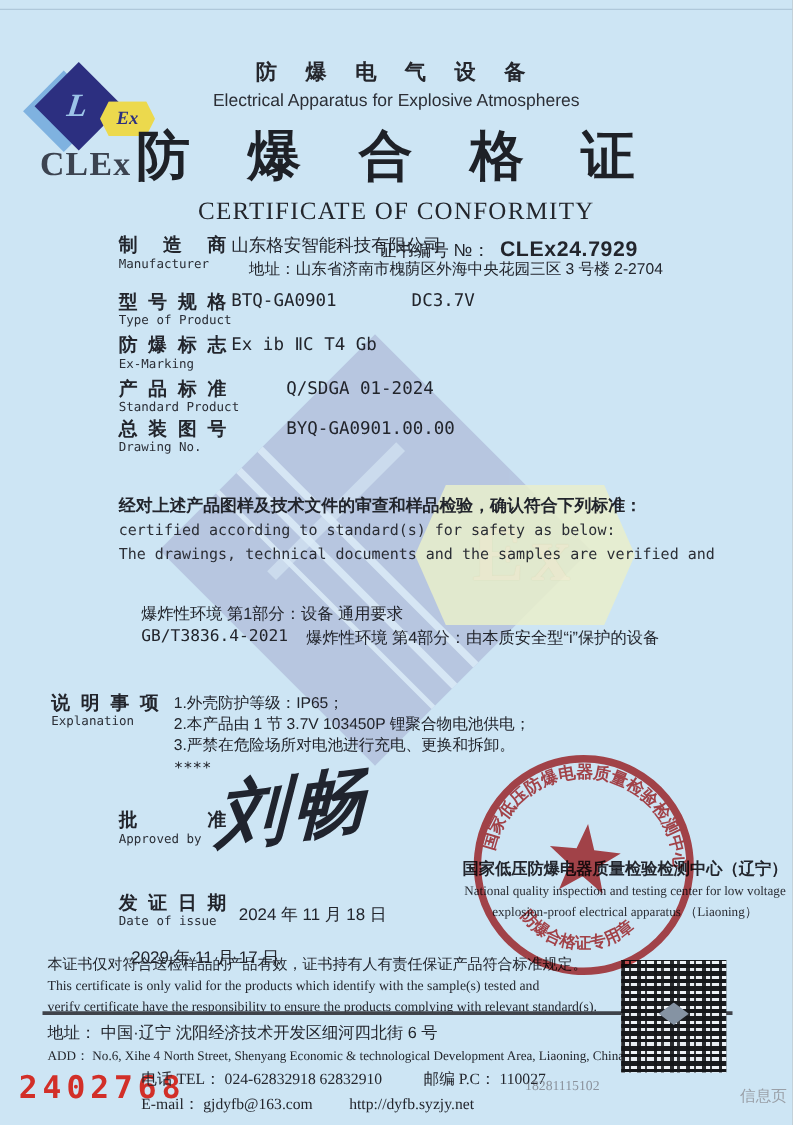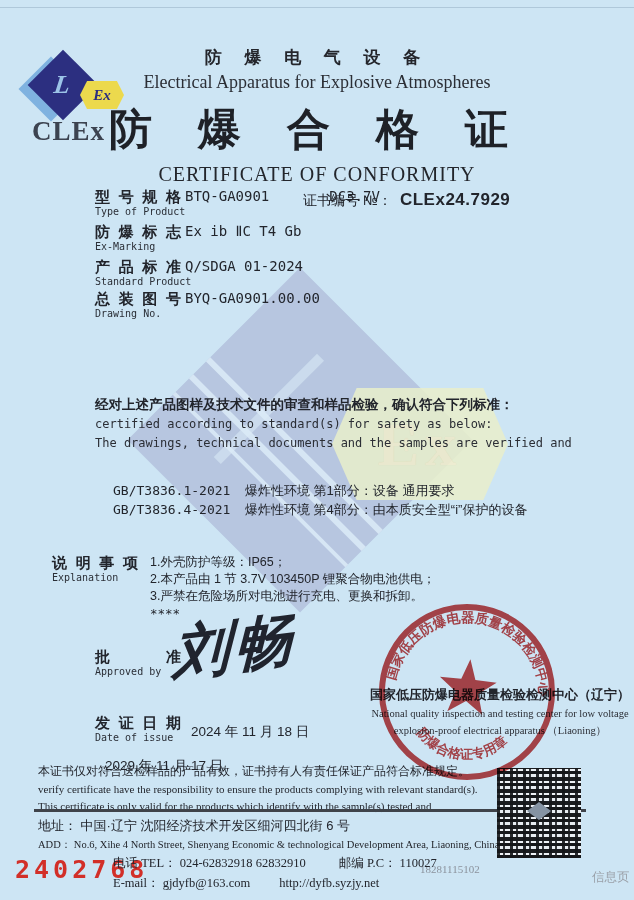--- a/index.html
+++ b/index.html
@@ -46,49 +46,49 @@
     position:absolute;left:52px;top:27px;width:44px;height:28px;background:#ecd94d;
     clip-path:polygon(16% 0,84% 0,100% 50%,84% 100%,16% 100%,0 50%);
     display:flex;align-items:center;justify-content:center;
   }
   .logo .hex span{font-family:"Liberation Serif",serif;font-style:italic;font-weight:bold;font-size:15px;color:#2c2f80;}
   .logo .brand{position:absolute;left:4px;top:62px;font-size:27px;font-weight:bold;color:#3c4350;letter-spacing:1px;font-family:Liberation Serif, serif;}
 
   
   .titles{position:absolute;left:0;right:0;top:46px;text-align:center;}
   .t-cn{font-size:17px;font-weight:bold;letter-spacing:9px;color:#24262c;}
-  .t-en{font-family:Liberation Serif, serif;font-size:18px;margin-top:3px;color:#2b2e35;}
+  .t-en{font-family:Liberation Sans, sans-serif;font-size:14px;margin-top:3px;color:#2b2e35;}
   .t-big{font-size:43px;font-weight:bold;letter-spacing:17px;margin-top:8px;color:#1e2127;}
   .t-cert{font-family:"Liberation Serif",serif;font-size:20px;letter-spacing:1px;margin-top:4px;color:#23262c;}
   .certno{position:absolute;left:303px;top:166px;display:flex;align-items:baseline;margin-top:24px;}
   .certno .lab{font-size:14px;}
   .certno .val{font-size:17px;font-weight:bold;margin-left:8px;letter-spacing:.5px;}
 
   
   .fields{position:absolute;left:95px;top:188px;width:530px;}
   .frow{display:flex;align-items:flex-start;}
   .labcol{width:86px;flex:none;}
   .zh-label{font-size:15px;font-weight:bold;text-align:justify;text-align-last:justify;line-height:1.15;}
   .en-sub{font-family:"DejaVu Sans Mono",monospace;font-size:10px;color:#2a2e36;white-space:nowrap;margin-top:1px;}
   .valcol{margin-left:4px;font-size:14px;line-height:1.25;}
   .mono{font-family:"DejaVu Sans Mono",monospace;}
   .v-sub{font-size:12.5px;padding-left:14px;margin-top:2px;}
-  .h44{height:45px;} .h37{height:37px;} .h35{height:35px;} .h33{height:32px;}
+  .h44{height:45px;} .h37{height:37px;} .h35{height:35px;} .h33{height:32px;gap:44px;}
   .gap60{display:inline-block;width:60px;}
 
   
   .statement{position:absolute;left:95px;top:396px;}
   .st-cn{font-size:13.5px;font-weight:bold;}
   .st-en{font-family:"DejaVu Sans Mono",monospace;font-size:12px;line-height:1.3;margin-top:3px;color:#2b2e35;}
   .standards{position:absolute;left:113px;top:481px;font-size:13px;line-height:19px;}
   .std-row{display:flex;}
   .std-code{font-family:"DejaVu Sans Mono",monospace;width:132px;flex:none;}
 
   
-  .explain{position:absolute;left:52px;top:554px;display:flex;}
+  .explain{position:absolute;left:41px;top:554px;display:flex;}
   .explain .labcol{width:86px;}
   .exp-items{margin-left:12px;font-size:12.5px;line-height:17px;}
 
   
   .approve{position:absolute;left:95px;top:648px;}
   .sig{
     position:absolute;left:172px;top:608px;font-size:58px;font-weight:bold;font-style:italic;
     color:#20242e;transform:rotate(-7deg) skewX(-8deg);letter-spacing:4px;z-index:2;
   }
   .authority{position:absolute;left:368px;top:686px;width:264px;text-align:center;z-index:2;}
@@ -161,20 +161,30 @@
     <div class="t-en">Electrical Apparatus for Explosive Atmospheres</div>
     <div class="t-big">防 爆 合 格 证</div>
     <div class="t-cert">CERTIFICATE OF CONFORMITY</div>
   </div>
   <div class="certno z">
     <span class="lab">证书编号 №：</span>
     <span class="val">CLEx24.7929</span>
   </div>
 
   <div class="fields z">
+    <div class="frow h44">
+      <div class="labcol">
+        <div class="zh-label">制 造 商</div>
+        <div class="en-sub">Manufacturer</div>
+      </div>
+      <div class="valcol">
+        <div>山东格安智能科技有限公司</div>
+        <div class="v-sub">地址：山东省济南市槐荫区外海中央花园三区 3 号楼 2-2704</div>
+      </div>
+    </div>
     <div class="frow h35">
       <div class="labcol">
         <div class="zh-label">型 号 规 格</div>
         <div class="en-sub">Type of Product</div>
       </div>
       <div class="valcol mono">
         <span>BTQ-GA0901</span><span class="gap60"></span><span>DC3.7V</span>
       </div>
     </div>
     <div class="frow h35">
@@ -201,21 +211,20 @@
   </div>
 
   <div class="statement z">
     <div class="st-cn">经对上述产品图样及技术文件的审查和样品检验，确认符合下列标准：</div>
     <div class="st-en">certified according to standard(s) for safety as below:</div>
     <div class="st-en">The drawings, technical documents and the samples are verified and</div>
   </div>
 
   <div class="standards z">
     <div class="std-row">
-      <span class="std-code">GB/T3836.1-2021</span>
       <span>爆炸性环境 第1部分：设备 通用要求</span>
     </div>
     <div class="std-row">
       <span class="std-code">GB/T3836.4-2021</span>
       <span>爆炸性环境 第4部分：由本质安全型“i”保护的设备</span>
     </div>
   </div>
 
   <div class="explain z">
     <div class="labcol">
@@ -264,22 +273,22 @@
       <div class="en-sub">Date of issue</div>
     </div>
     <div class="val">2024 年 11 月 18 日</div>
   </div>
   <div class="daterow d-valid z">
     <div class="val">2029 年 11 月 17 日</div>
   </div>
 
   <div class="disclaimer z">
     <div class="dis-cn">本证书仅对符合送检样品的产品有效，证书持有人有责任保证产品符合标准规定。</div>
+    <div class="dis-en">This certificate is only valid for the products which identify with the sample(s) tested and</div>
     <div class="dis-en">verify certificate have the responsibility to ensure the products complying with relevant standard(s).</div>
-    <div class="dis-en">This certificate is only valid for the products which identify with the sample(s) tested and</div>
   </div>
   <div class="divider z"></div>
   <div class="addr z">
     <div class="a-cn">地址： 中国·辽宁 沈阳经济技术开发区细河四北街 6 号</div>
     <div class="a-en">ADD： No.6, Xihe 4 North Street, Shenyang Economic &amp; technological Development Area, Liaoning, China</div>
     <div class="a-tel">
       <span>电话 TEL： 024-62832918 62832910</span>
       <span class="pc">邮编 P.C： 110027</span>
     </div>
     <div class="a-mail">

